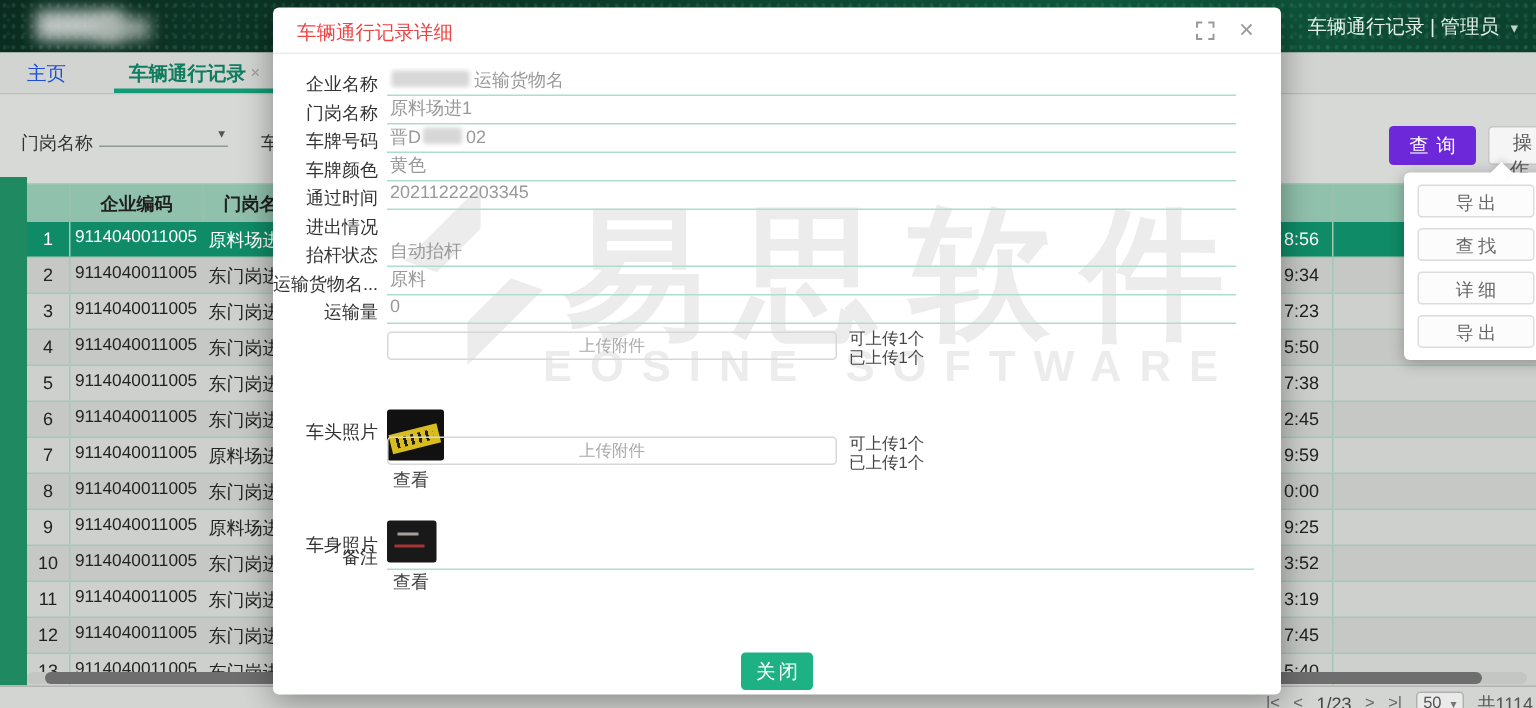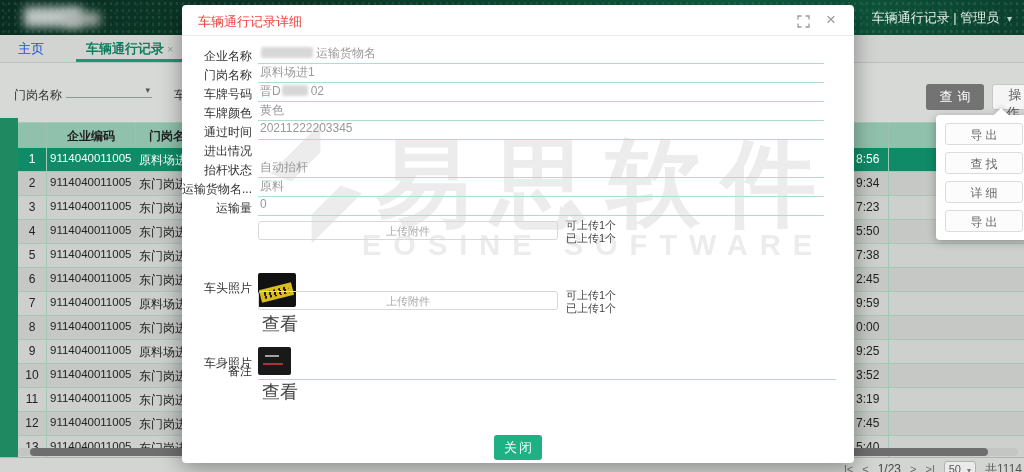--- a/index.html
+++ b/index.html
@@ -25,21 +25,21 @@
   .tab.active{color:#0e7e5e;font-weight:bold;}
   .tab.active::after{content:"";position:absolute;left:-10px;right:-12px;bottom:0;height:3px;background:#129b74;}
   .tabclose{color:#9b9b9b;font-size:11px;margin-left:3px;font-weight:normal;}
 
   
   .filterbar{position:absolute;left:0;top:63px;width:100%;height:55px;background:#d7d9d7;}
   .flabel{position:absolute;left:14px;top:24px;font-size:12px;color:#333;}
   .fselect{position:absolute;left:66px;top:14px;width:86px;height:20px;border-bottom:1px solid #8d9a93;cursor:pointer;}
   .fcaret{position:absolute;right:2px;bottom:2px;font-size:9px;color:#555;}
   .flabel2{position:absolute;left:174px;top:24px;font-size:12px;color:#333;white-space:nowrap;}
-  .btn-query{position:absolute;left:926px;top:21px;width:58px;height:26px;background:#737373;border:none;border-radius:3px;color:#fff;font-size:13px;letter-spacing:5px;text-indent:5px;cursor:pointer;font-family:inherit;}
+  .btn-query{position:absolute;left:926px;top:21px;width:58px;height:26px;background:#6d28d9;border:none;border-radius:3px;color:#fff;font-size:13px;letter-spacing:5px;text-indent:5px;cursor:pointer;font-family:inherit;}
   .btn-ops{position:absolute;left:992px;top:21px;width:46px;height:26px;background:#f4f5f4;border:1px solid #c8c8c8;border-radius:3px;color:#555;font-size:13px;letter-spacing:4px;text-indent:4px;cursor:pointer;font-family:inherit;}
 
   
   .left-strip{position:absolute;left:0;top:118px;width:18px;height:339px;background:#1f8a62;}
   .tbl-header{position:absolute;left:18px;top:122px;right:0;height:26px;background:#90c1ac;border-top:1px solid #a6cbb8;border-bottom:1px solid #94bda7;box-sizing:border-box;}
   .tbl-header span{position:absolute;top:5px;font-size:12px;font-weight:bold;color:#1f1f1f;}
   .h-num{left:0;width:28px;height:100%;top:0!important;border-right:1px solid #9cc2ad;}
   .h-code{left:29px;width:88px;text-align:center;}
   .h-codeb{left:117px;width:1px;height:100%;top:0!important;background:#9cc2ad;}
   .h-gate{left:131px;}
@@ -107,21 +107,21 @@
   .phrow{position:absolute;left:0;right:35px;margin-top:32px;}
   .ph1{top:236px;height:56px;} .ph2{top:310px;height:52px;}
   .phlab{position:absolute;left:-40px;width:110px;text-align:right;font-size:12px;color:#333;}
   .ph1 .phlab{top:7px;} .ph2 .phlab{top:8px;}
   .thumb1{position:absolute;left:76px;top:0;width:38px;height:34px;background:#111;border-radius:2px;overflow:hidden;cursor:pointer;}
   .plate{position:absolute;left:2px;top:13px;width:33px;height:13px;background:#d9bd1e;transform:rotate(-14deg);}
   .plate::after{content:"";position:absolute;left:4px;top:3px;right:4px;bottom:3px;background:repeating-linear-gradient(90deg,rgba(0,0,0,.85) 0 2px,transparent 2px 5px);}
   .thumb2{position:absolute;left:76px;top:0;width:33px;height:28px;background:#191919;border-radius:2px;overflow:hidden;cursor:pointer;}
   .thumb2::before{content:"";position:absolute;left:7px;top:8px;width:14px;height:2px;background:#c9c4bb;opacity:.8;}
   .thumb2::after{content:"";position:absolute;left:5px;top:16px;width:20px;height:2px;background:#c03a3a;opacity:.85;}
-  .viewlink{position:absolute;left:80px;font-size:18px;color:#444;cursor:pointer;}
+  .viewlink{position:absolute;left:80px;font-size:12px;color:#444;cursor:pointer;}
   .ph1 .viewlink{top:39px;} .ph2 .viewlink{top:33px;}
 
   .remark{position:absolute;left:0;right:18px;top:356px;height:20px;}
   .remark .flab{top:2px;}
   .rval{position:absolute;left:76px;right:0;top:0;height:18px;border-bottom:1px solid #aeddca;}
 
   .btn-close{position:absolute;left:50%;top:430px;transform:translateX(-50%);width:48px;height:25px;background:#1db184;border:none;border-radius:3px;color:#fff;font-size:13px;letter-spacing:2px;text-indent:2px;cursor:pointer;font-family:inherit;}
 </style>
 </head>
 <body>

